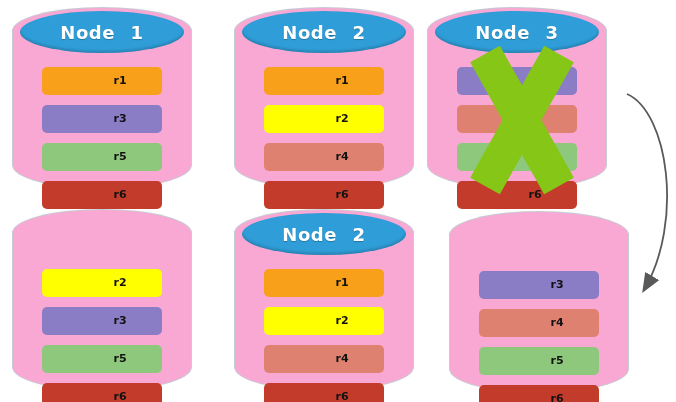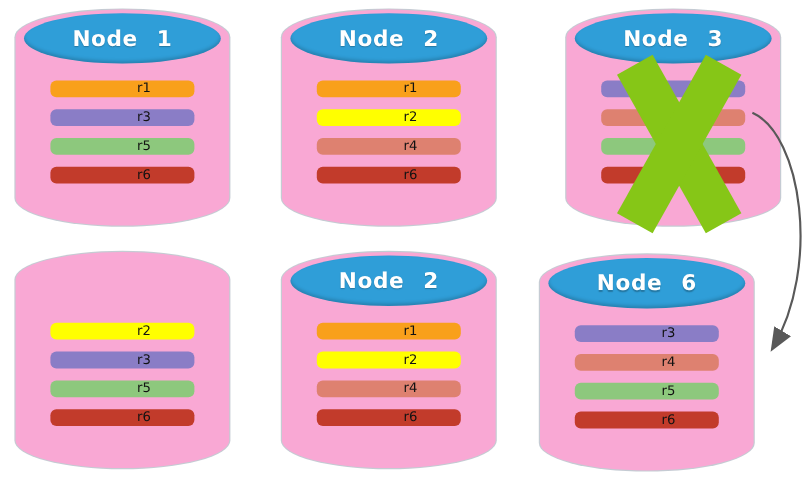--- a/index.html
+++ b/index.html
@@ -38,28 +38,28 @@
     word-spacing: 9px;
     text-shadow: 0 1px 1px rgba(0,0,0,0.25);
   }
   .bars {
     position: absolute;
     left: 29px;
     top: 59px;
     width: 120px;
   }
   .bar {
-    height: 14px;
+    height: 28px;
     border-radius: 5px;
     margin-bottom: 10px;
     display: flex;
     align-items: center;
     justify-content: center;
     font-size: 11px;
-    font-weight: normal;
+    font-weight: bold;
     color: #121212;
     line-height: 14px;
     padding-left: 36px;
   }
   .fail-x {
     position: absolute;
     left: 33px;
     top: 38px;
     width: 122px;
     height: 148px;
@@ -97,21 +97,21 @@
       <span class="node-title">Node 2</span>
     </div>
     <div class="bars">
       <div class="bar" style="background-color: rgb(249, 160, 27);">r1</div>
       <div class="bar" style="background-color: rgb(255, 255, 0);">r2</div>
       <div class="bar" style="background-color: rgb(222, 129, 112);">r4</div>
       <div class="bar" style="background-color: rgb(194, 59, 43);">r6</div>
     </div>
   </div>
 
-  <div class="node" style="left:472px; top:8px;">
+  <div class="node" style="left:428px; top:8px;">
     <div class="cyl-top">
       <span class="node-title">Node 3</span>
     </div>
     <div class="bars">
       <div class="bar" style="background-color: rgb(138, 125, 198);">r3</div>
       <div class="bar" style="background-color: rgb(222, 129, 112);">r4</div>
       <div class="bar" style="background-color: rgb(141, 200, 125);">r5</div>
       <div class="bar" style="background-color: rgb(194, 59, 43);">r6</div>
     </div>
     <svg class="fail-x" viewBox="0 0 122 148">
@@ -135,23 +135,20 @@
     </div>
     <div class="bars">
       <div class="bar" style="background-color: rgb(249, 160, 27);">r1</div>
       <div class="bar" style="background-color: rgb(255, 255, 0);">r2</div>
       <div class="bar" style="background-color: rgb(222, 129, 112);">r4</div>
       <div class="bar" style="background-color: rgb(194, 59, 43);">r6</div>
     </div>
   </div>
 
   <div class="node" style="left:450px; top:212px;">
-    <div class="cyl-top">
-      <span class="node-title">Node 6</span>
-    </div>
     <div class="bars">
       <div class="bar" style="background-color: rgb(138, 125, 198);">r3</div>
       <div class="bar" style="background-color: rgb(222, 129, 112);">r4</div>
       <div class="bar" style="background-color: rgb(141, 200, 125);">r5</div>
       <div class="bar" style="background-color: rgb(194, 59, 43);">r6</div>
     </div>
   </div>
 
   <svg class="arrow-layer" viewBox="0 0 676 402">
     <defs>

